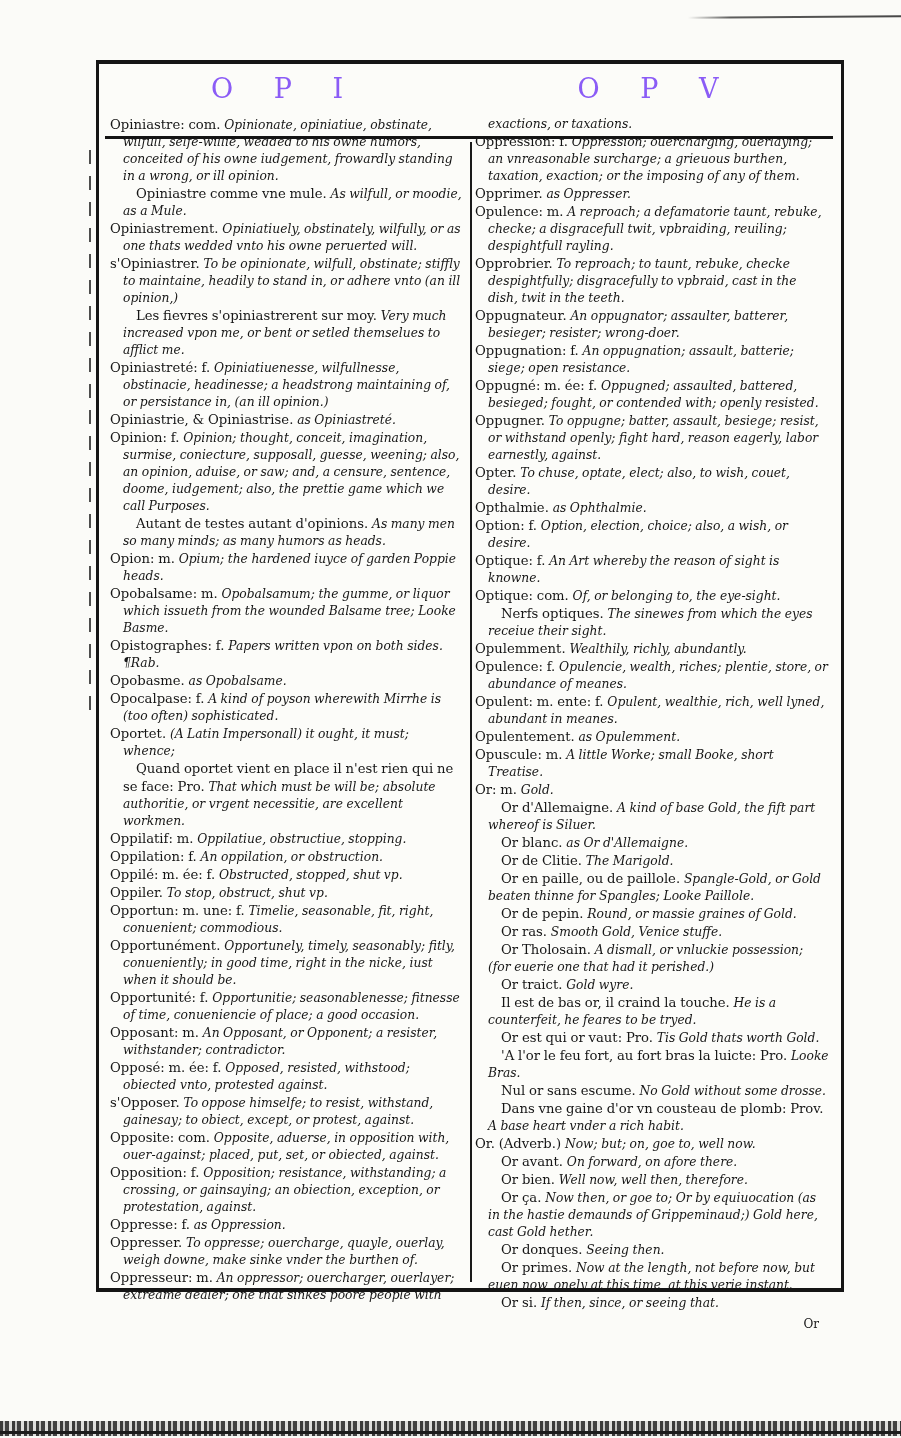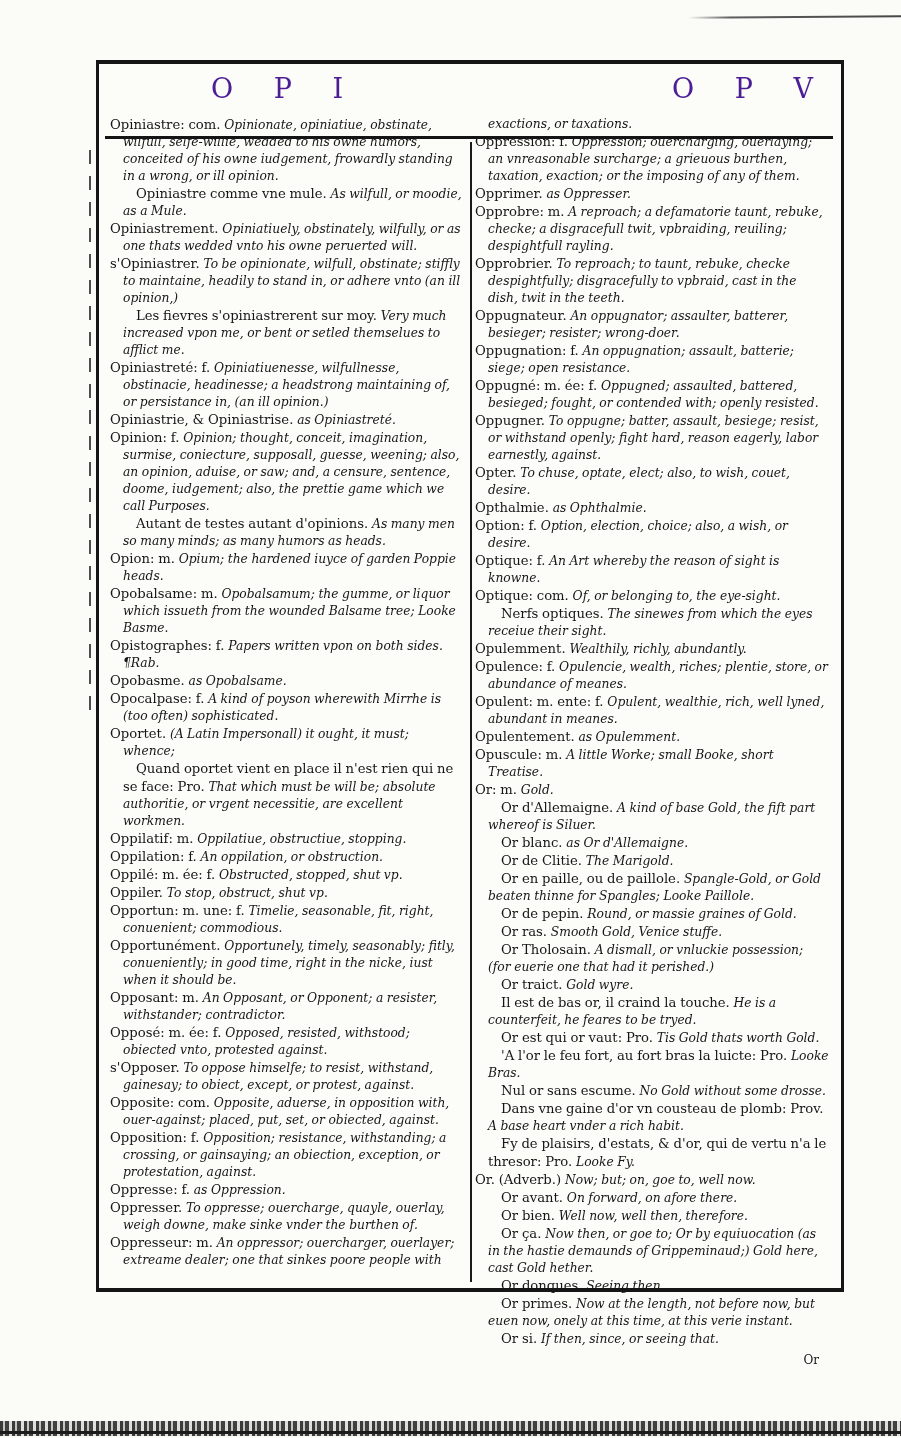--- a/index.html
+++ b/index.html
@@ -13,25 +13,25 @@
     position:absolute;left:96px;top:60px;width:748px;height:1232px;
     border-top:4px solid #151515;
     border-bottom:4px solid #151515;
     border-left:3px solid #151515;
     border-right:3px solid #151515;
     background:#fcfcf9;
     box-sizing:border-box;
   }
   .running-head{
     position:absolute;top:8px;height:34px;line-height:34px;
-    font-size:27px;letter-spacing:16px;color:#4c1d95;
+    font-size:27px;letter-spacing:16px;color:#8b5cf6;
     font-family:"DejaVu Serif","Liberation Serif",serif;
   }
   .head-left{left:0;width:372px;text-align:center;}
-  .head-right{left:372px;right:12px;text-align:right;}
+  .head-right{left:372px;right:0;text-align:center;}
   .header-rule{
     position:absolute;left:6px;right:8px;top:72px;height:3px;background:#141414;
   }
   .column-divider{
     position:absolute;left:371px;top:78px;bottom:6px;width:2px;background:#1a1a1a;
   }
   .col{
     position:absolute;top:52px;width:352px;
     font-size:12.3px;line-height:17px;
     text-align:left;
@@ -100,36 +100,37 @@
       <p class="entry"><span class="head">Opobasme. </span><span class="def">as Opobalsame.</span></p>
       <p class="entry"><span class="head">Opocalpase: f. </span><span class="def">A kind of poyson wherewith Mirrhe is (too often) sophisticated.</span></p>
       <p class="entry"><span class="head">Oportet. </span><span class="def">(A Latin Impersonall) it ought, it must; whence;</span></p>
       <p class="entry sub"><span class="head">Quand oportet vient en place il n'est rien qui ne se face: Pro. </span><span class="def">That which must be will be; absolute authoritie, or vrgent necessitie, are excellent workmen.</span></p>
       <p class="entry"><span class="head">Oppilatif: m. </span><span class="def">Oppilatiue, obstructiue, stopping.</span></p>
       <p class="entry"><span class="head">Oppilation: f. </span><span class="def">An oppilation, or obstruction.</span></p>
       <p class="entry"><span class="head">Oppilé: m. ée: f. </span><span class="def">Obstructed, stopped, shut vp.</span></p>
       <p class="entry"><span class="head">Oppiler. </span><span class="def">To stop, obstruct, shut vp.</span></p>
       <p class="entry"><span class="head">Opportun: m. une: f. </span><span class="def">Timelie, seasonable, fit, right, conuenient; commodious.</span></p>
       <p class="entry"><span class="head">Opportunément. </span><span class="def">Opportunely, timely, seasonably; fitly, conueniently; in good time, right in the nicke, iust when it should be.</span></p>
+      <p class="entry"><span class="head">Opportunité: f. </span><span class="def">Opportunitie; seasonablenesse; fitnesse of time, conueniencie of place; a good occasion.</span></p>
       <p class="entry"><span class="head">Opposant: m. </span><span class="def">An Opposant, or Opponent; a resister, withstander; contradictor.</span></p>
       <p class="entry"><span class="head">Opposé: m. ée: f. </span><span class="def">Opposed, resisted, withstood; obiected vnto, protested against.</span></p>
       <p class="entry"><span class="head">s'Opposer. </span><span class="def">To oppose himselfe; to resist, withstand, gainesay; to obiect, except, or protest, against.</span></p>
       <p class="entry"><span class="head">Opposite: com. </span><span class="def">Opposite, aduerse, in opposition with, ouer-against; placed, put, set, or obiected, against.</span></p>
       <p class="entry"><span class="head">Opposition: f. </span><span class="def">Opposition; resistance, withstanding; a crossing, or gainsaying; an obiection, exception, or protestation, against.</span></p>
       <p class="entry"><span class="head">Oppresse: f. </span><span class="def">as Oppression.</span></p>
       <p class="entry"><span class="head">Oppresser. </span><span class="def">To oppresse; ouercharge, quayle, ouerlay, weigh downe, make sinke vnder the burthen of.</span></p>
       <p class="entry"><span class="head">Oppresseur: m. </span><span class="def">An oppressor; ouercharger, ouerlayer; extreame dealer; one that sinkes poore people with</span></p>
     </div>
 
   <div class="col col-right" id="col-right">
 
   <p class="entry cont"><span class="def">exactions, or taxations.</span></p>
       <p class="entry"><span class="head">Oppression: f. </span><span class="def">Oppression; ouercharging, ouerlaying; an vnreasonable surcharge; a grieuous burthen, taxation, exaction; or the imposing of any of them.</span></p>
       <p class="entry"><span class="head">Opprimer. </span><span class="def">as Oppresser.</span></p>
-      <p class="entry"><span class="head">Opprobre: m. </span><span class="def">A reproach; a defamatorie taunt, rebuke, checke; a disgracefull twit, vpbraiding, reuiling; despightfull rayling.</span></p>
+      <p class="entry"><span class="head">Opulence: m. </span><span class="def">A reproach; a defamatorie taunt, rebuke, checke; a disgracefull twit, vpbraiding, reuiling; despightfull rayling.</span></p>
       <p class="entry"><span class="head">Opprobrier. </span><span class="def">To reproach; to taunt, rebuke, checke despightfully; disgracefully to vpbraid, cast in the dish, twit in the teeth.</span></p>
       <p class="entry"><span class="head">Oppugnateur. </span><span class="def">An oppugnator; assaulter, batterer, besieger; resister; wrong-doer.</span></p>
       <p class="entry"><span class="head">Oppugnation: f. </span><span class="def">An oppugnation; assault, batterie; siege; open resistance.</span></p>
       <p class="entry"><span class="head">Oppugné: m. ée: f. </span><span class="def">Oppugned; assaulted, battered, besieged; fought, or contended with; openly resisted.</span></p>
       <p class="entry"><span class="head">Oppugner. </span><span class="def">To oppugne; batter, assault, besiege; resist, or withstand openly; fight hard, reason eagerly, labor earnestly, against.</span></p>
       <p class="entry"><span class="head">Opter. </span><span class="def">To chuse, optate, elect; also, to wish, couet, desire.</span></p>
       <p class="entry"><span class="head">Opthalmie. </span><span class="def">as Ophthalmie.</span></p>
       <p class="entry"><span class="head">Option: f. </span><span class="def">Option, election, choice; also, a wish, or desire.</span></p>
       <p class="entry"><span class="head">Optique: f. </span><span class="def">An Art whereby the reason of sight is knowne.</span></p>
       <p class="entry"><span class="head">Optique: com. </span><span class="def">Of, or belonging to, the eye-sight.</span></p>
@@ -146,21 +147,20 @@
       <p class="entry sub"><span class="head">Or en paille, ou de paillole. </span><span class="def">Spangle-Gold, or Gold beaten thinne for Spangles; Looke Paillole.</span></p>
       <p class="entry sub"><span class="head">Or de pepin. </span><span class="def">Round, or massie graines of Gold.</span></p>
       <p class="entry sub"><span class="head">Or ras. </span><span class="def">Smooth Gold, Venice stuffe.</span></p>
       <p class="entry sub"><span class="head">Or Tholosain. </span><span class="def">A dismall, or vnluckie possession; (for euerie one that had it perished.)</span></p>
       <p class="entry sub"><span class="head">Or traict. </span><span class="def">Gold wyre.</span></p>
       <p class="entry sub"><span class="head">Il est de bas or, il craind la touche. </span><span class="def">He is a counterfeit, he feares to be tryed.</span></p>
       <p class="entry sub"><span class="head">Or est qui or vaut: Pro. </span><span class="def">Tis Gold thats worth Gold.</span></p>
       <p class="entry sub"><span class="head">'A l'or le feu fort, au fort bras la luicte: Pro. </span><span class="def">Looke Bras.</span></p>
       <p class="entry sub"><span class="head">Nul or sans escume. </span><span class="def">No Gold without some drosse.</span></p>
       <p class="entry sub"><span class="head">Dans vne gaine d'or vn cousteau de plomb: Prov. </span><span class="def">A base heart vnder a rich habit.</span></p>
-      <p class="entry sub"><span class="head">Fy de plaisirs, d'estats, &amp; d'or, qui de vertu n'a le thresor: Pro. </span><span class="def">Looke Fy.</span></p>
       <p class="entry"><span class="head">Or. (Adverb.) </span><span class="def">Now; but; on, goe to, well now.</span></p>
       <p class="entry sub"><span class="head">Or avant. </span><span class="def">On forward, on afore there.</span></p>
       <p class="entry sub"><span class="head">Or bien. </span><span class="def">Well now, well then, therefore.</span></p>
       <p class="entry sub"><span class="head">Or ça. </span><span class="def">Now then, or goe to; Or by equiuocation (as in the hastie demaunds of Grippeminaud;) Gold here, cast Gold hether.</span></p>
       <p class="entry sub"><span class="head">Or donques. </span><span class="def">Seeing then.</span></p>
       <p class="entry sub"><span class="head">Or primes. </span><span class="def">Now at the length, not before now, but euen now, onely at this time, at this verie instant.</span></p>
       <p class="entry sub"><span class="head">Or si. </span><span class="def">If then, since, or seeing that.</span></p>
       <p class="catchword">Or</p>
     </div>
 </div>

